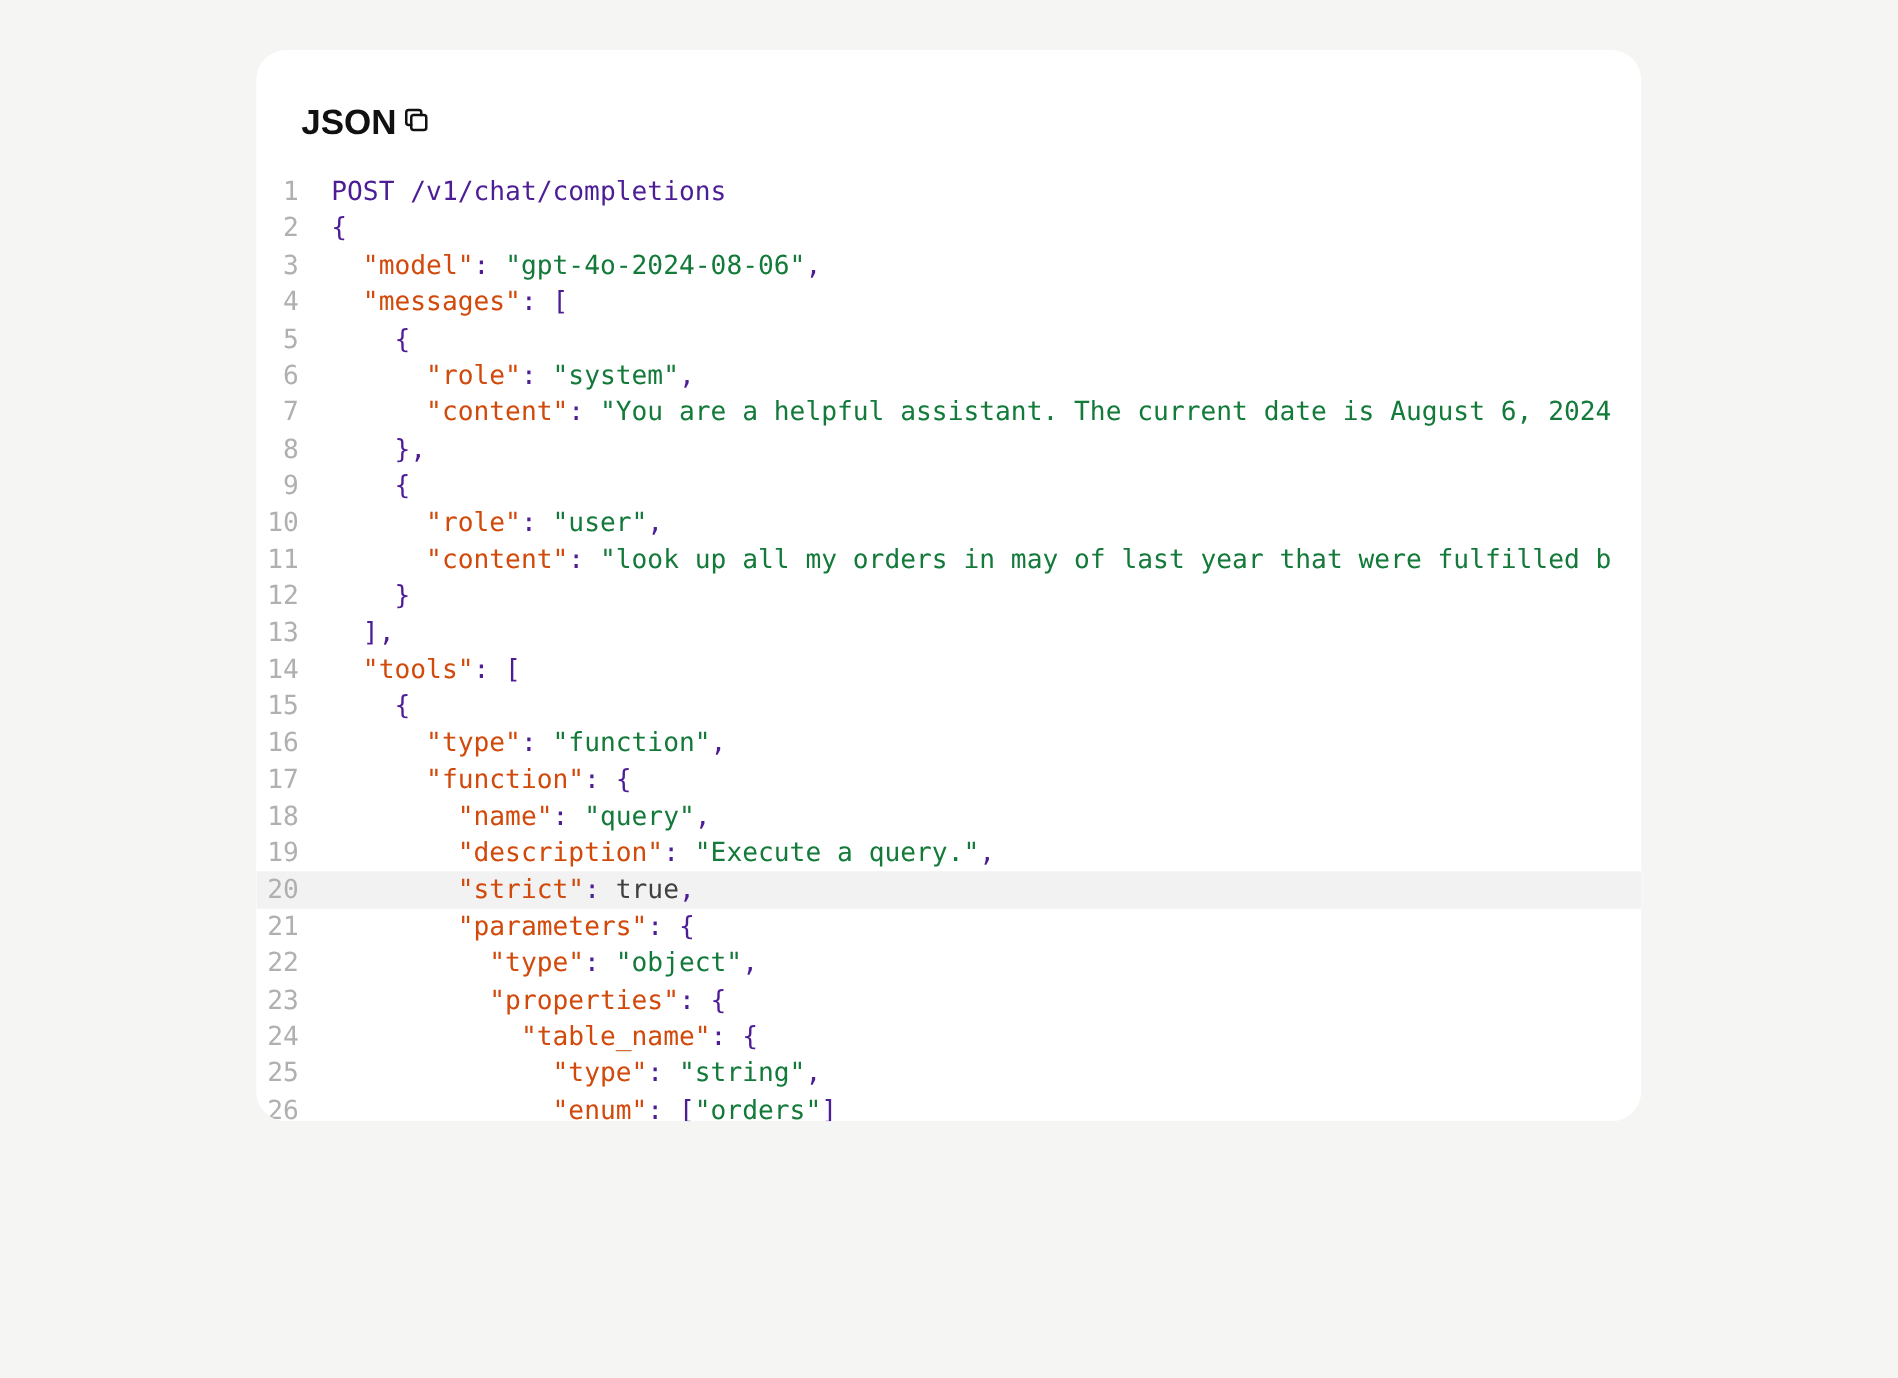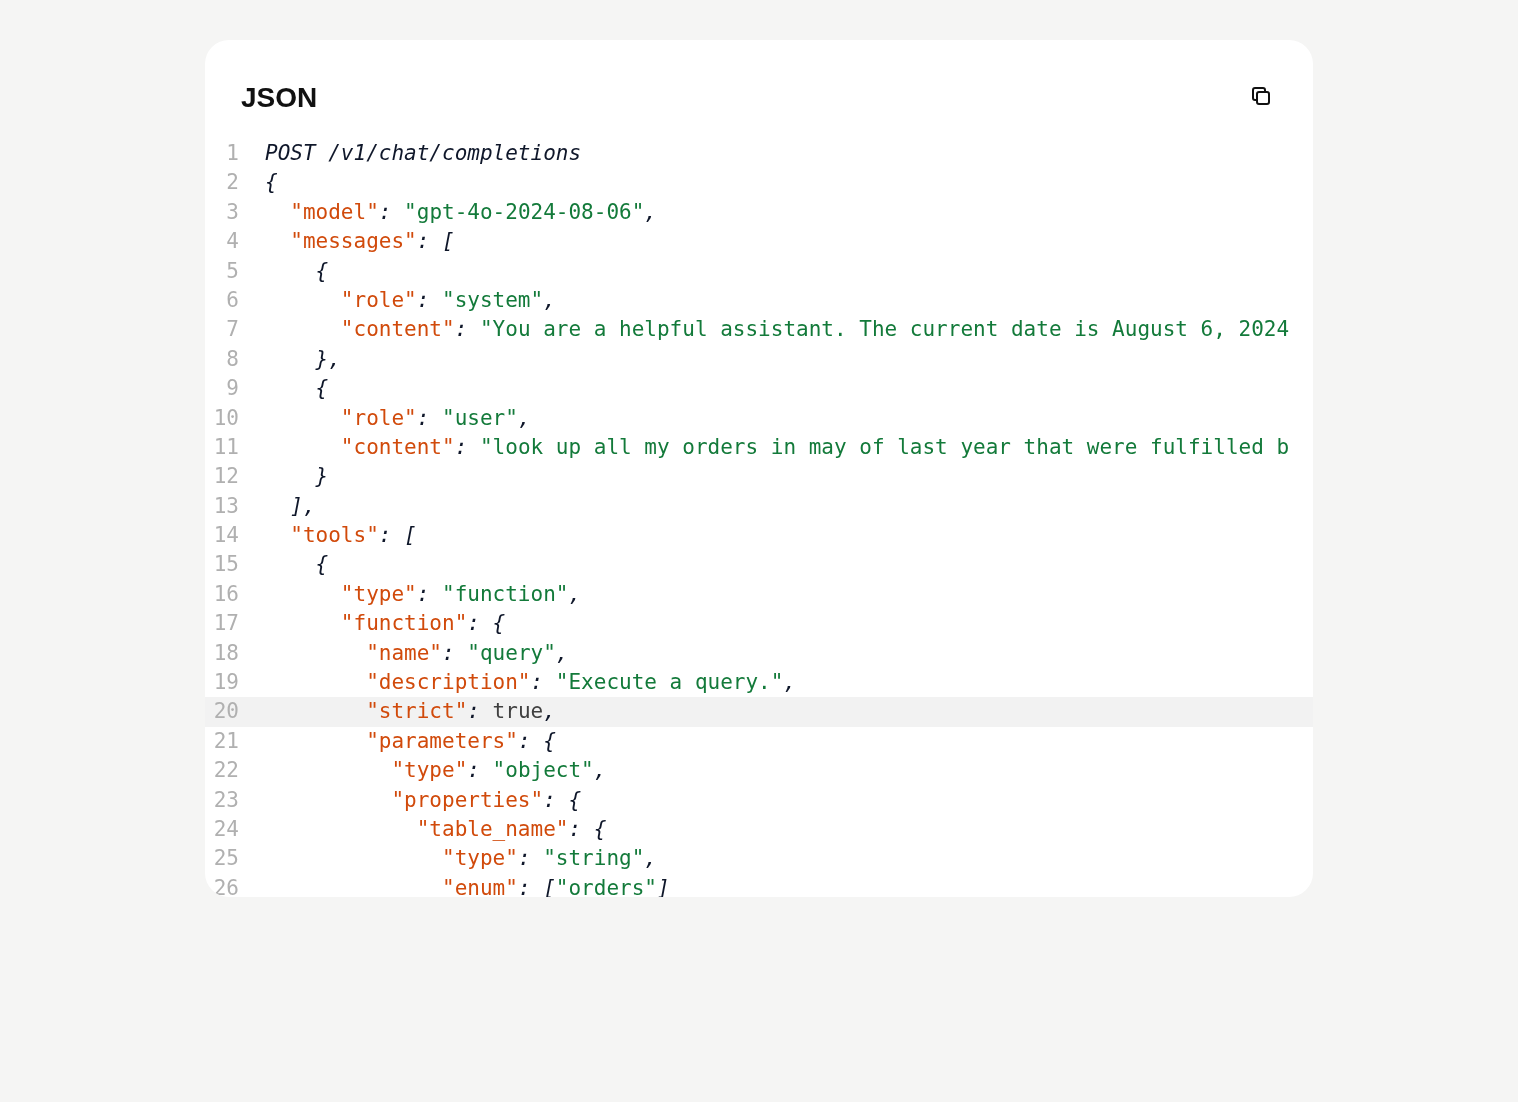--- a/index.html
+++ b/index.html
@@ -14,21 +14,20 @@
     background: #ffffff;
     border-radius: 24px;
     width: 1108px;
     padding: 40px 0 0 0;
     overflow: hidden;
     height: 857px;
     position: relative;
   }
   .card-header {
     display: flex;
-    justify-content: space-between;
     align-items: center;
     padding: 0 36px 24px 36px;
   }
   .card-title {
     font-family: -apple-system, BlinkMacSystemFont, 'Segoe UI', Helvetica, Arial, sans-serif;
     font-weight: 700;
     font-size: 28px;
     color: #111;
   }
   .copy-btn {
@@ -56,21 +55,21 @@
     min-width: 60px;
     text-align: right;
     color: #b0b0b0;
     padding-right: 26px;
     user-select: none;
     flex-shrink: 0;
   }
   .src { flex: 1; }
   .k { color: #d14a0b; }   
   .s { color: #137a3a; }   
-  .p { color: #0f172a; font-style: italic; }       
+  .p { color: #4c1d95; }       
   .b { color: #404040; }   
 </style>
 </head>
 <body>
 
 <div class="card">
   <div class="card-header">
     <div class="card-title">JSON</div>
     <button class="copy-btn">
       <span>

